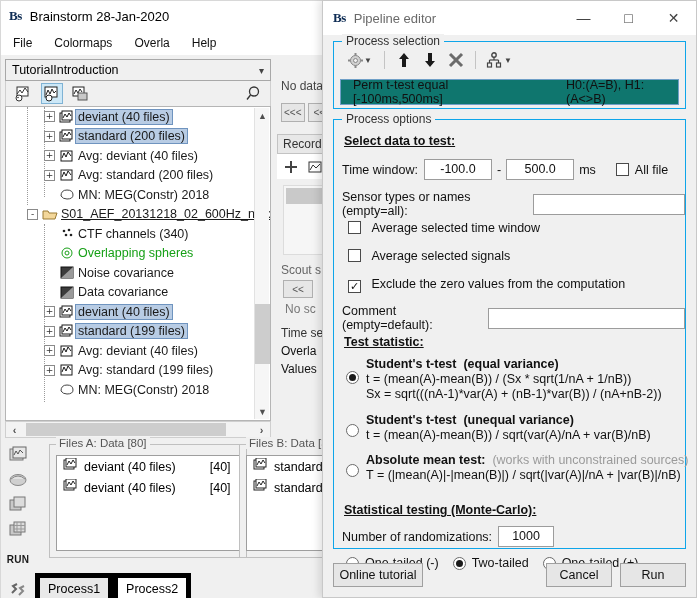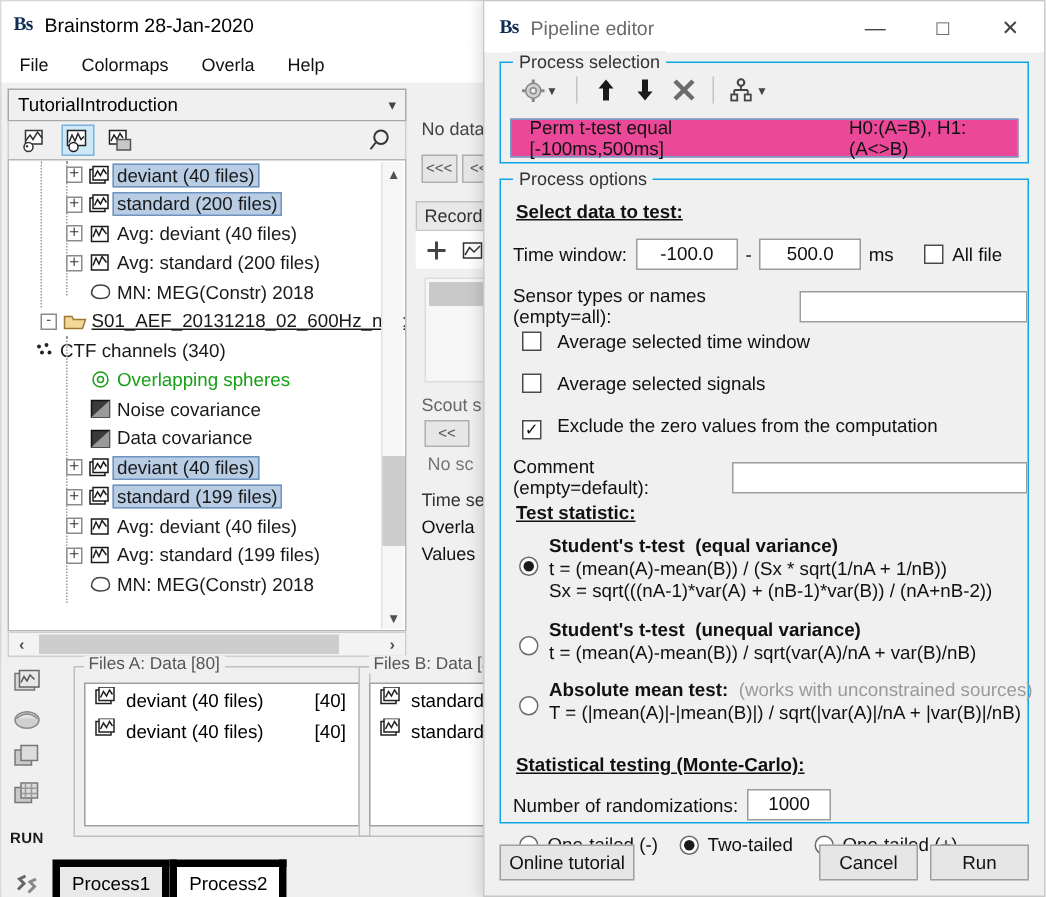--- a/index.html
+++ b/index.html
@@ -162,21 +162,21 @@
   .group-legend {
     position: absolute; top: -8px; left: 8px; background: #f0f0f0; padding: 0 4px;
     font-size: 12px; color: #333;
   }
   #grp-selection { top: 40px; height: 68px; }
   #sel-toolbar { display:flex; align-items:center; gap:0; padding: 7px 4px 4px 8px; }
   .sel-ic { width: 26px; height: 22px; display:flex; align-items:center; justify-content:center; }
   .sel-caret { font-size: 8px; color:#444; margin-left:-4px; margin-right:6px; }
   .sel-sep { width:1px; height:18px; background:#c4c4c4; margin: 0 6px; }
   #proc-row {
-    margin: 4px 6px 0 6px; height: 26px; background:#ec4899; border:1px solid #6f9fc7;
+    margin: 4px 6px 0 6px; height: 26px; background:#0f766e; border:1px solid #6f9fc7;
     display:flex; align-items:center; font-size: 12.5px; color:#111;
   }
   #proc-row .p1 { margin-left: 12px; }
   #proc-row .p2 { margin-left: 34px; }
 
   #grp-options { top: 118px; bottom: 48px; }
   .opt { position: absolute; left: 10px; font-size: 12.5px; color: #111; }
   .hdr { font-weight: bold; text-decoration: underline; }
   .tin {
     border: 1px solid #9c9c9c; background: #fff; height: 21px; text-align: center;
@@ -314,21 +314,21 @@
           </div>
           <div class="tnode folder" style="padding-left: 21px;">
             <span class="expander">-</span>
             <span class="ticon">
               <svg width="16" height="13" viewBox="0 0 16 13">
                 <path d="M1 3 L6 3 L7 5 L15 5 L13 11 L1 11 Z" fill="#f3d79a" stroke="#9a7a33"></path>
               </svg>
             </span>
             <span class="tlabel">S01_AEF_20131218_02_600Hz_notch</span>
           </div>
-          <div class="tnode" style="">
+          <div class="tnode" style="padding-left: 38px;">
             <span class="noexp"></span>
             <span class="ticon">
               <svg width="14" height="13" viewBox="0 0 14 13">
                 <circle cx="4" cy="4" r="1.3" fill="#222"></circle>
                 <circle cx="9" cy="3" r="1.3" fill="#222"></circle>
                 <circle cx="6" cy="8" r="1.3" fill="#222"></circle>
                 <circle cx="11" cy="8" r="1.3" fill="#222"></circle>
               </svg>
             </span>
             <span class="tlabel">CTF channels (340)</span>

